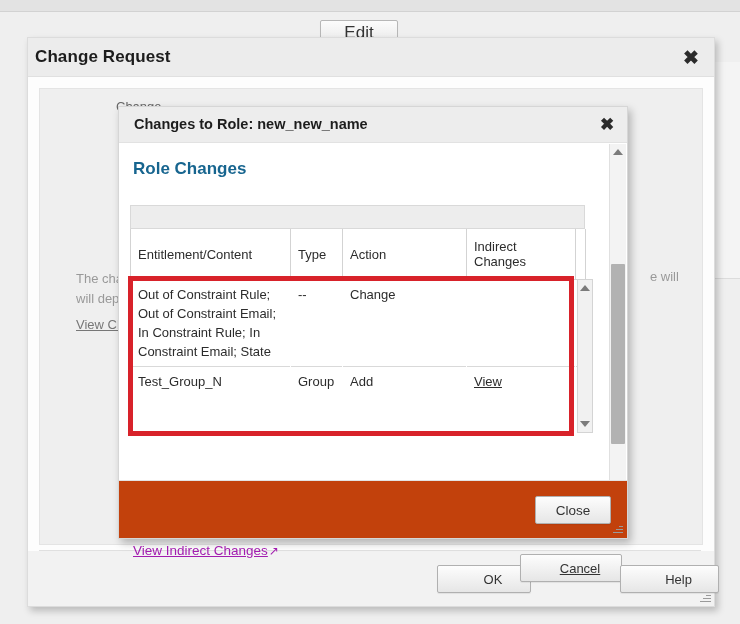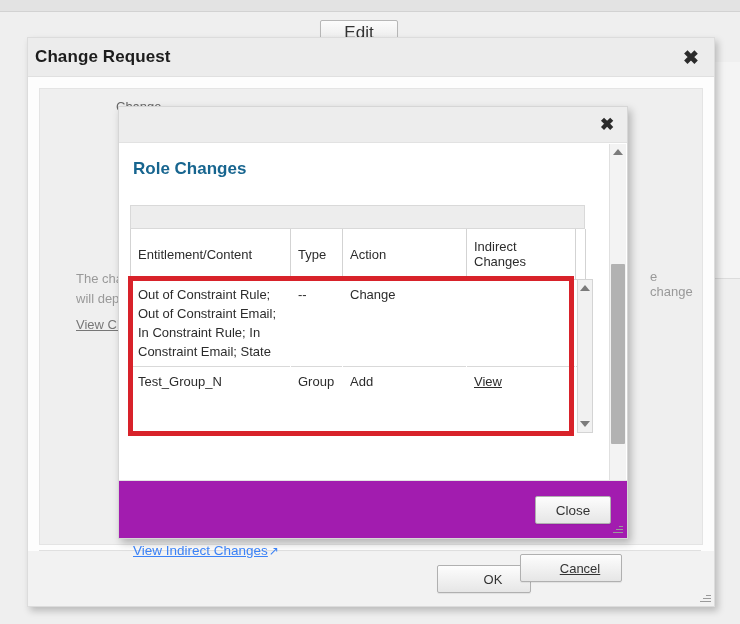--- a/index.html
+++ b/index.html
@@ -318,21 +318,21 @@
     border-right: 5px solid transparent;
   }
   .tri.up   { border-bottom: 6px solid #7b7b7b; }
   .tri.down { border-top: 6px solid #7b7b7b; }
 
   
   #view-indirect-link {
     position: absolute;
     left: 14px; top: 400px;
     font-size: 13.5px;
-    color: #3b82f6;
+    color: #a21caf;
     text-decoration: underline;
     white-space: nowrap;
     cursor: pointer;
   }
   #view-indirect-link .ext {
     text-decoration: none;
     display: inline-block;
     margin-left: 1px;
     font-size: 12px;
   }
@@ -350,21 +350,21 @@
     left: 1px; top: 120px;
     width: 14px; height: 180px;
     background: #b2b2b2;
     border-radius: 1px;
   }
 
   #inner-footer {
     position: absolute;
     left: 0; bottom: 0;
     width: 508px; height: 57px;
-    background: #a21caf;
+    background: #c2410c;
     border-top: 1px solid #e3e3e3;
   }
   #close-button {
     position: absolute;
     right: 16px; top: 15px;
     width: 74px; height: 26px;
     background: linear-gradient(#fdfdfd, #e6e6e6);
     border: 1px solid #b0b0b0;
     border-radius: 2px;
     font-size: 13.5px;
@@ -413,42 +413,44 @@
 
   <div id="outer-content">
     <div id="outer-content-inner">
       <div id="bg-field-label">Change</div>
       <div id="bg-field-line"></div>
 
       <div id="bg-paragraph">
         <span style="white-space:pre-line;">The change
 will depend</span>
       </div>
-      <div style="position:absolute;left:610px;top:180px;font-size:13px;color:#999;">e change</div>
+      <div style="position:absolute;left:610px;top:180px;font-size:13px;color:#999;">e will</div>
 
       <div id="bg-link">View Chan</div>
     </div>
   </div>
 
   <div id="outer-footer-sep"></div>
 
   <div id="outer-footer">
     <div class="dlg-btn" id="ok-button">OK</div>
     <div class="dlg-btn" id="cancel-button">Cancel</div>
+    <div class="dlg-btn" id="help-button">Help</div>
     <div id="resize-grip">
       <i style="bottom:1px;width:11px;"></i>
       <i style="bottom:4px;width:8px;"></i>
       <i style="bottom:7px;width:5px;"></i>
     </div>
   </div>
 </div>
 
 <div id="inner-dialog">
 
   <div id="inner-titlebar">
+    <div id="inner-title">Changes to Role: new_new_name</div>
     <div id="inner-close">✖</div>
   </div>
 
   <div id="inner-body">
 
     <div id="table-wrap">
       <div id="table-toolbar"></div>
       <table class="grid">
         <colgroup>
           <col class="col-ent">

